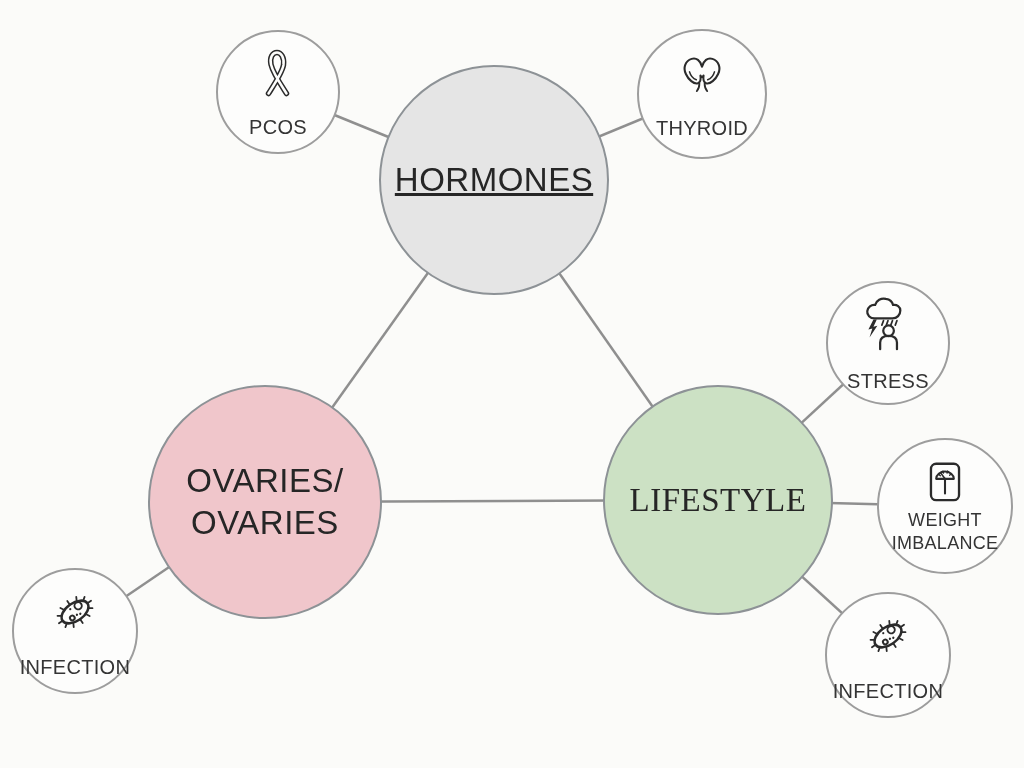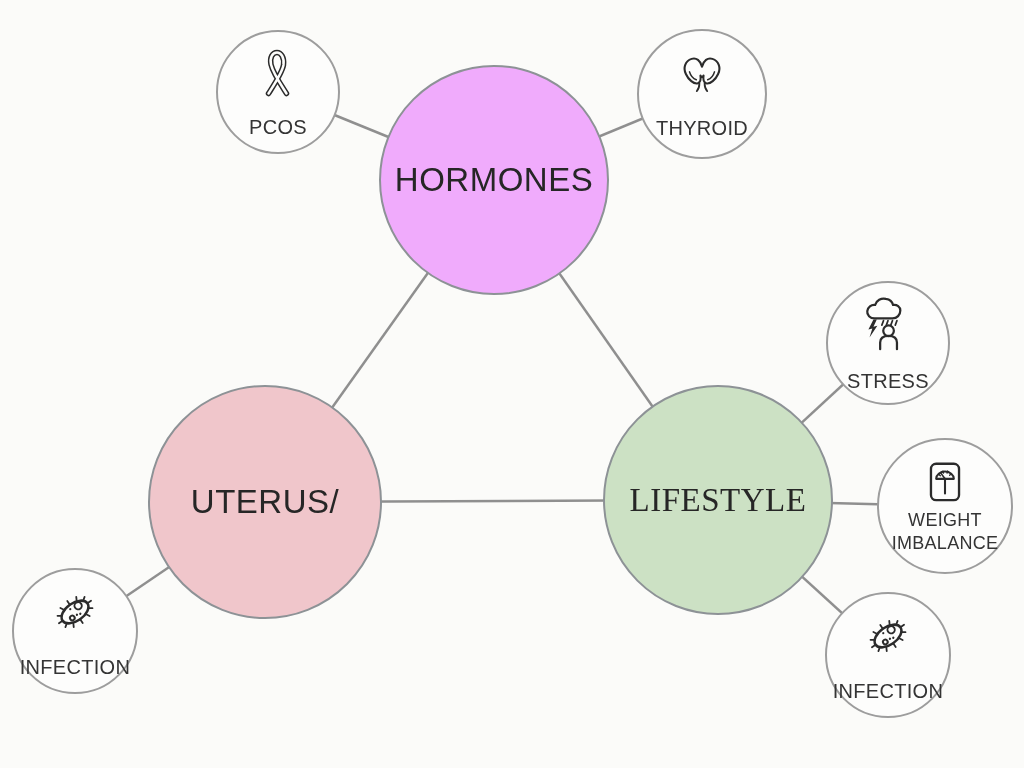--- a/index.html
+++ b/index.html
@@ -131,26 +131,27 @@
       <line x1="702" y1="94" x2="494" y2="180" stroke="#8f8f8f" stroke-width="2.5"></line>
       <line x1="494" y1="180" x2="265" y2="502" stroke="#8f8f8f" stroke-width="2.5"></line>
       <line x1="494" y1="180" x2="718" y2="500" stroke="#8f8f8f" stroke-width="2.5"></line>
       <line x1="265" y1="502" x2="718" y2="500" stroke="#8f8f8f" stroke-width="2.5"></line>
       <line x1="265" y1="502" x2="75" y2="631" stroke="#8f8f8f" stroke-width="2.5"></line>
       <line x1="718" y1="500" x2="888" y2="343" stroke="#8f8f8f" stroke-width="2.5"></line>
       <line x1="718" y1="500" x2="945" y2="506" stroke="#8f8f8f" stroke-width="2.5"></line>
       <line x1="718" y1="500" x2="888" y2="655" stroke="#8f8f8f" stroke-width="2.5"></line>
     </svg>
 
-  <div class="node main" id="hormones" style="background: #f0abfc;">
+  <div class="node main" id="hormones" style="background: #e5e5e5; text-decoration: underline;">
     <span>HORMONES</span>
   </div>
 
   <div class="node main label-stack" id="uterus-ovaries" style="background: rgb(240, 198, 203);">
-    <span>UTERUS/</span>
+    <span>OVARIES/</span>
+    <span>OVARIES</span>
   </div>
 
   <div class="node main" id="lifestyle" style="background: rgb(204, 225, 196); font-family: Liberation Serif, serif;">
     <span>LIFESTYLE</span>
   </div>
 
   <div class="node sat" id="pcos">
     <svg class="icon icon-ribbon">
         <use href="#sym-ribbon"></use>
       </svg>

